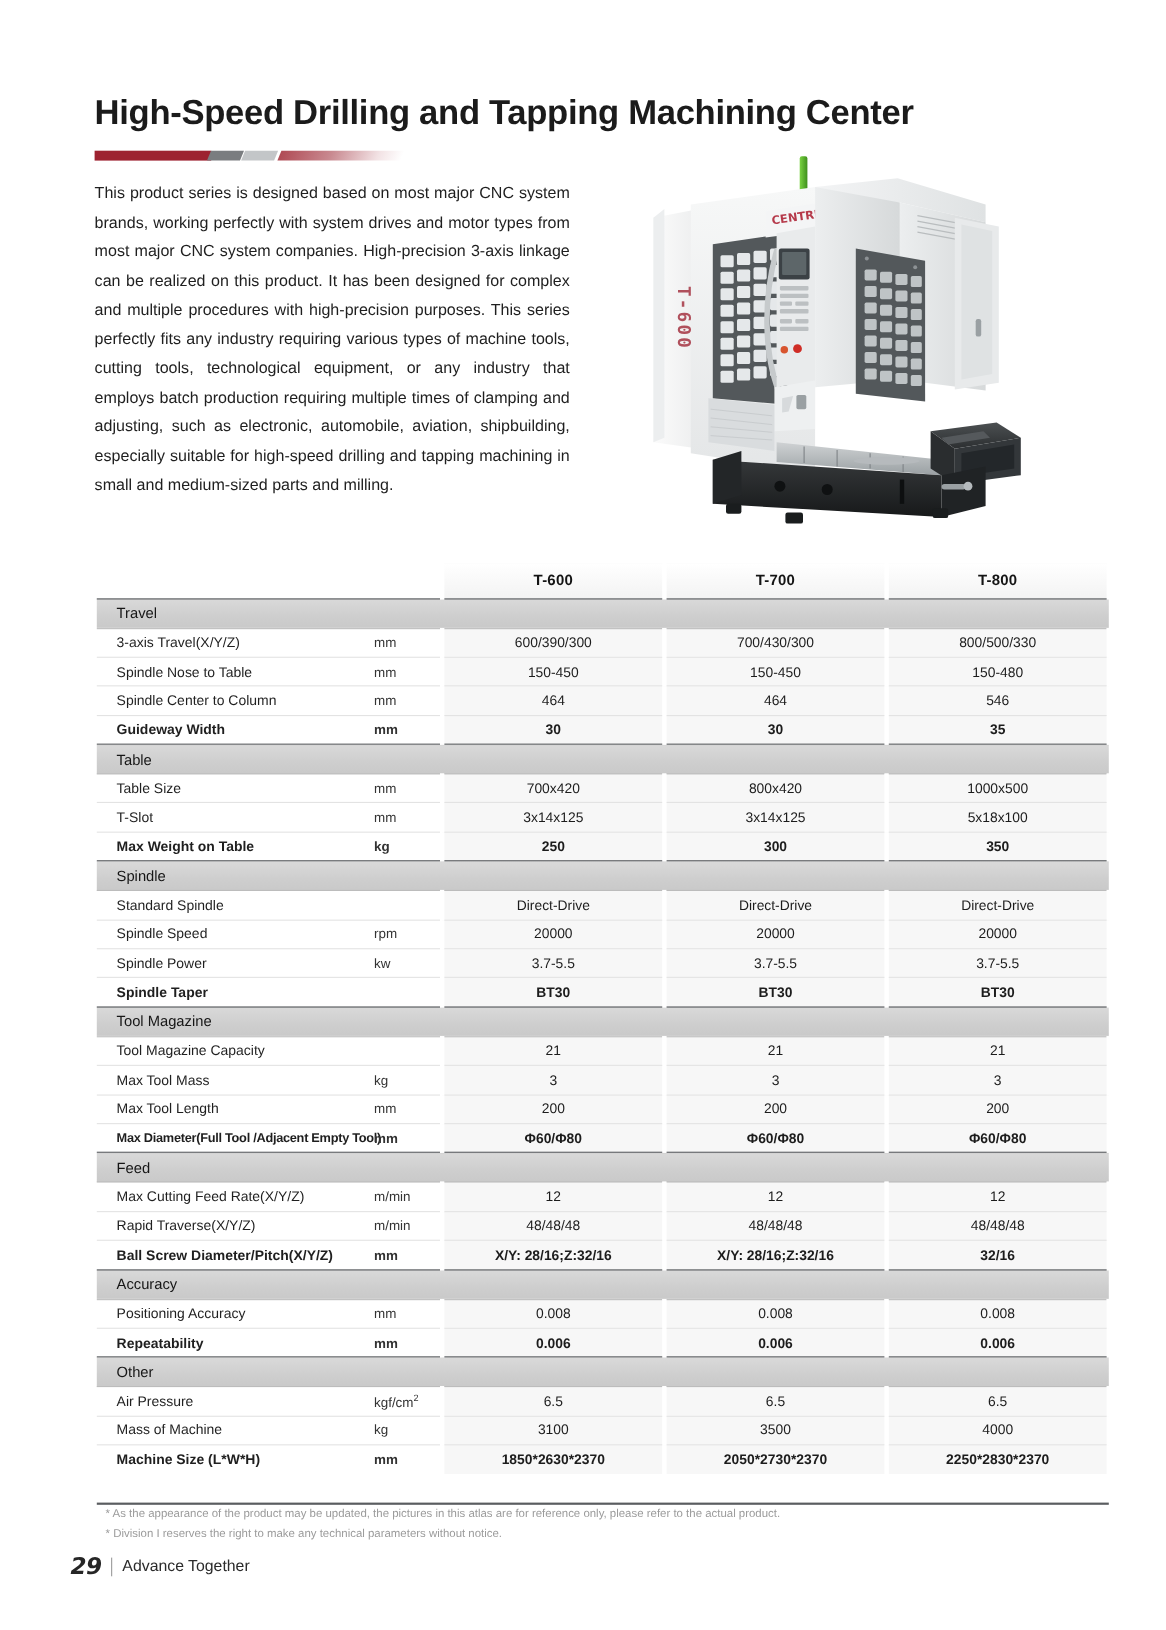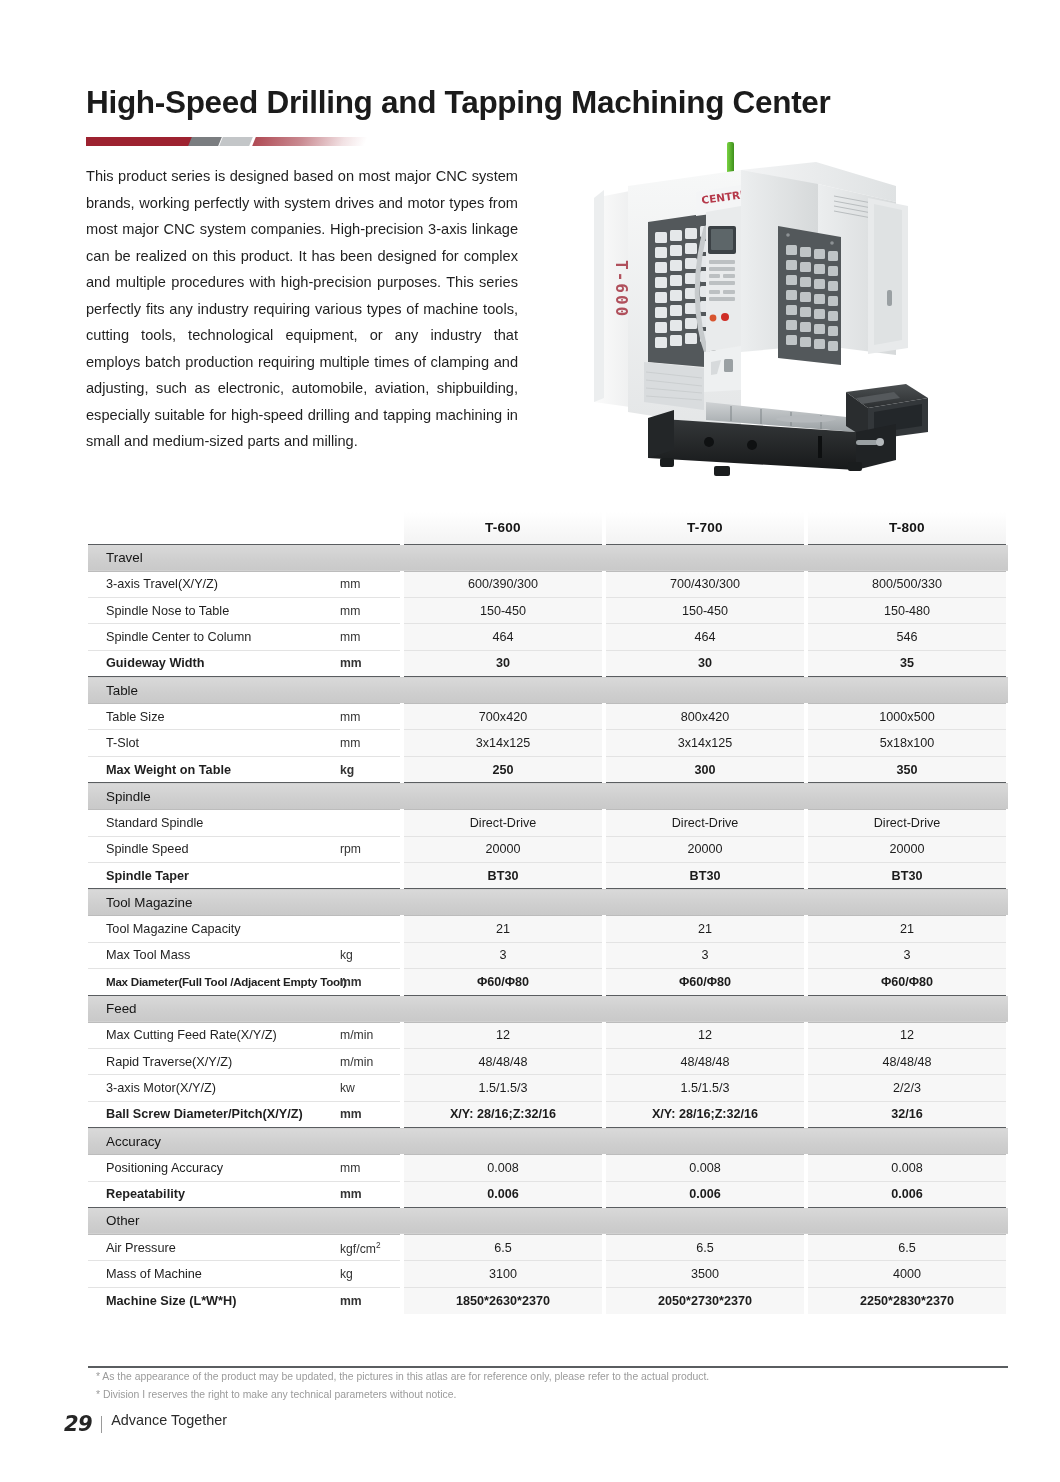--- a/index.html
+++ b/index.html
@@ -149,21 +149,21 @@
     position: absolute;
     left: 96px;
     top: 1368px;
     width: 860px;
     color: #9b9b9b;
     font-size: 10.4px;
     line-height: 17.5px;
   }
 
   
-  .footer { position: absolute; left: 64px; top: 1412px; display: flex; align-items: flex-start; }
+  .footer { position: absolute; left: 64px; top: 1412px; display: flex; align-items: center; }
   .footer .pageno {
     font-family: "DejaVu Sans", sans-serif;
     font-weight: bold;
     font-style: italic;
     font-size: 21px;
     color: #262626;
     letter-spacing: -0.5px;
   }
   .footer .divider {
     width: 1px; height: 17px; background: #9a9a9a;
@@ -468,20 +468,27 @@
             <td class="val">Direct-Drive</td>
             <td class="val">Direct-Drive</td>
           </tr>
           <tr class="row">
             <td class="label">Spindle Speed</td>
             <td class="unit">rpm</td>
             <td class="val">20000</td>
             <td class="val">20000</td>
             <td class="val">20000</td>
           </tr>
+          <tr class="row">
+            <td class="label">Spindle Power</td>
+            <td class="unit">kw</td>
+            <td class="val">3.7-5.5</td>
+            <td class="val">3.7-5.5</td>
+            <td class="val">3.7-5.5</td>
+          </tr>
           <tr class="row last">
             <td class="label">Spindle Taper</td>
             <td class="unit"></td>
             <td class="val">BT30</td>
             <td class="val">BT30</td>
             <td class="val">BT30</td>
           </tr>
           <tr class="band">
             <td colspan="5">Tool Magazine</td>
           </tr>
@@ -492,20 +499,27 @@
             <td class="val">21</td>
             <td class="val">21</td>
           </tr>
           <tr class="row">
             <td class="label">Max Tool Mass</td>
             <td class="unit">kg</td>
             <td class="val">3</td>
             <td class="val">3</td>
             <td class="val">3</td>
           </tr>
+          <tr class="row">
+            <td class="label">Max Tool Length</td>
+            <td class="unit">mm</td>
+            <td class="val">200</td>
+            <td class="val">200</td>
+            <td class="val">200</td>
+          </tr>
           <tr class="row last">
             <td class="label tight">Max Diameter(Full Tool /Adjacent Empty Tool)</td>
             <td class="unit">mm</td>
             <td class="val">Φ60/Φ80</td>
             <td class="val">Φ60/Φ80</td>
             <td class="val">Φ60/Φ80</td>
           </tr>
           <tr class="band">
             <td colspan="5">Feed</td>
           </tr>
@@ -516,27 +530,20 @@
             <td class="val">12</td>
             <td class="val">12</td>
           </tr>
           <tr class="row">
             <td class="label">Rapid Traverse(X/Y/Z)</td>
             <td class="unit">m/min</td>
             <td class="val">48/48/48</td>
             <td class="val">48/48/48</td>
             <td class="val">48/48/48</td>
           </tr>
-          <tr class="row">
-            <td class="label">3-axis Motor(X/Y/Z)</td>
-            <td class="unit">kw</td>
-            <td class="val">1.5/1.5/3</td>
-            <td class="val">1.5/1.5/3</td>
-            <td class="val">2/2/3</td>
-          </tr>
           <tr class="row last">
             <td class="label">Ball Screw Diameter/Pitch(X/Y/Z)</td>
             <td class="unit">mm</td>
             <td class="val">X/Y: 28/16;Z:32/16</td>
             <td class="val">X/Y: 28/16;Z:32/16</td>
             <td class="val">32/16</td>
           </tr>
           <tr class="band">
             <td colspan="5">Accuracy</td>
           </tr>

